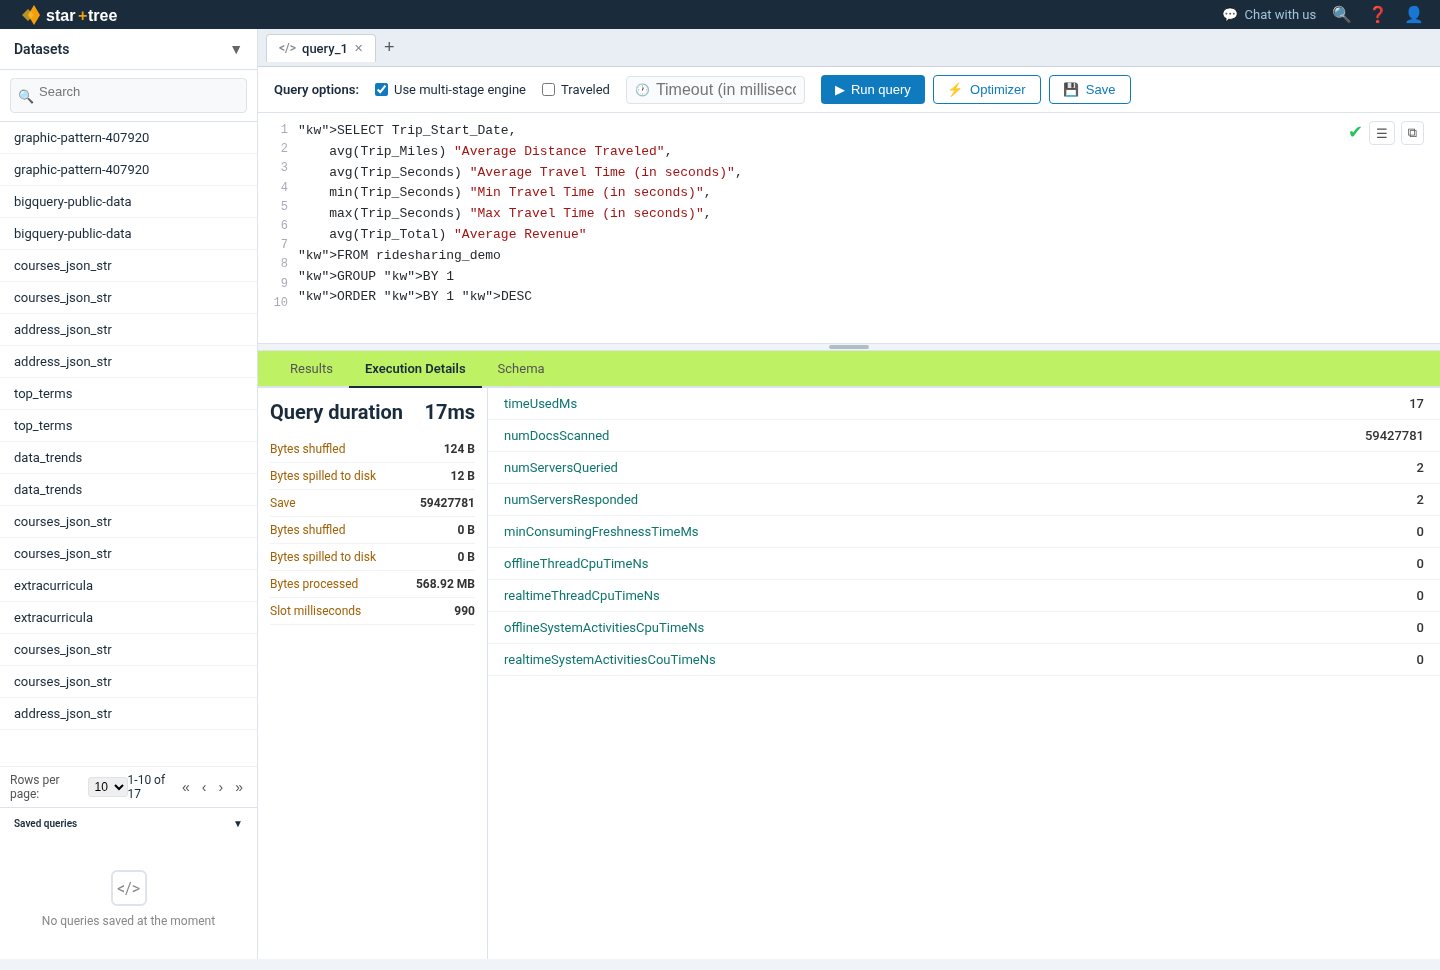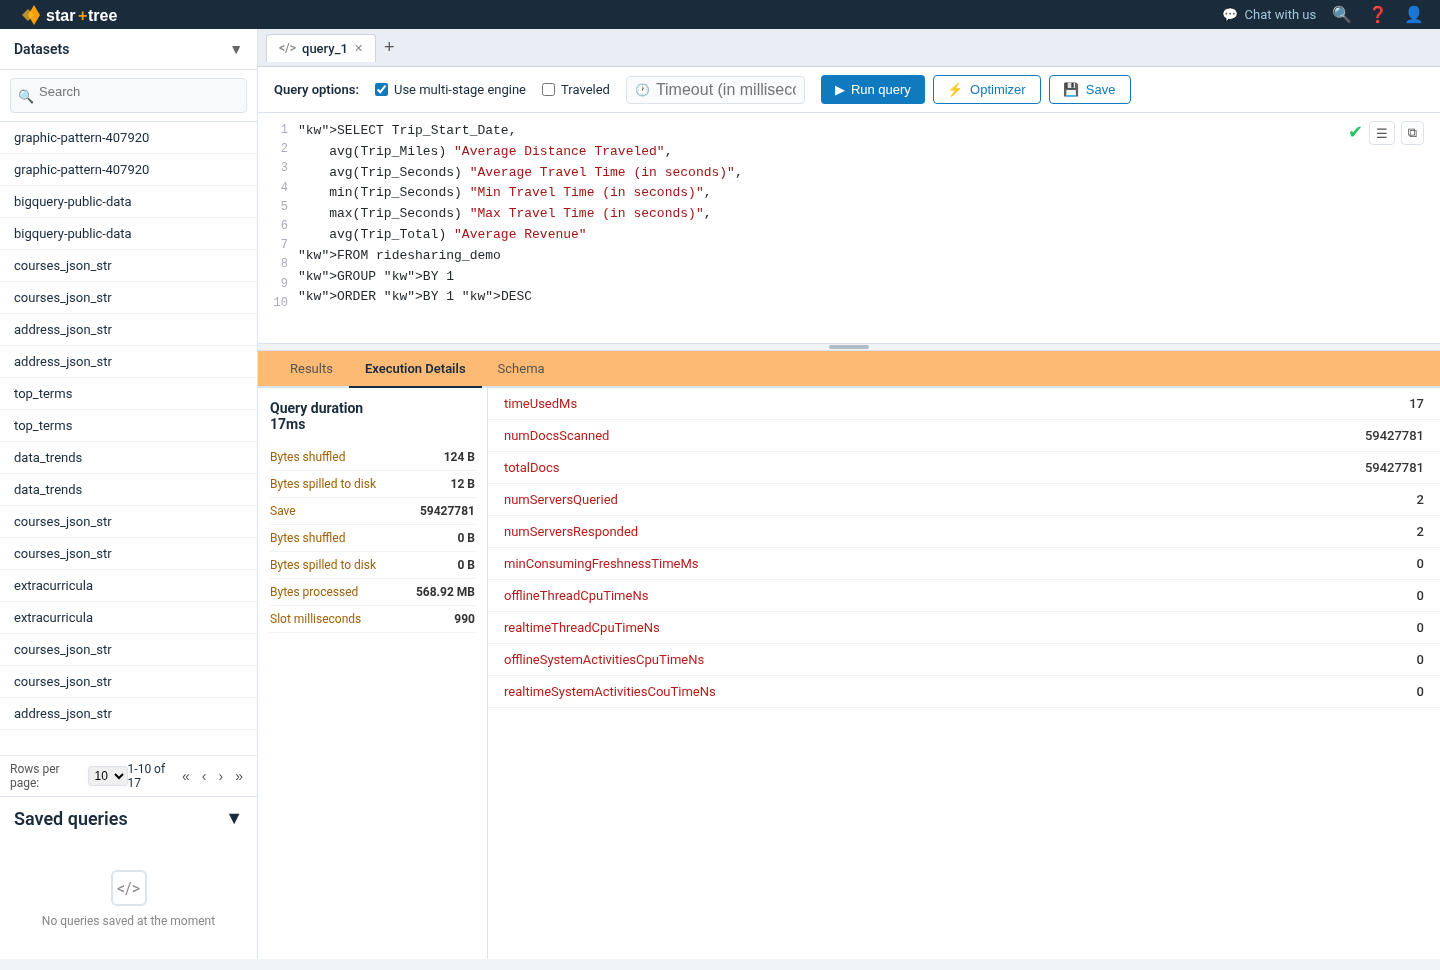--- a/index.html
+++ b/index.html
@@ -24,21 +24,21 @@
     .sidebar-header { display: flex; align-items: center; justify-content: space-between; padding: 12px 14px; font-weight: 600; font-size: 14px; border-bottom: 1px solid #dde3ea; }
     .sidebar-header-arrow { color: #666; cursor: pointer; }
     .sidebar-search { padding: 8px 10px; border-bottom: 1px solid #dde3ea; }
     .sidebar-search-input { width: 100%; border: 1px solid #dde3ea; border-radius: 4px; padding: 5px 10px 13px 28px; font-size: 13px; color: #555; background: #f7f9fb; outline: none; }
     .sidebar-search-wrapper { position: relative; }
     .sidebar-search-icon { position: absolute; left: 8px; top: 50%; transform: translateY(-50%); color: #888; font-size: 13px; }
     .sidebar-list { flex: 1; overflow-y: auto; }
     .sidebar-item { padding: 8px 14px; border-bottom: 1px solid #f0f3f6; cursor: pointer; font-size: 13px; color: #1a2b3c; }
 
     .sidebar-footer { border-top: 1px solid #dde3ea; }
-    .saved-queries-header { display: flex; align-items: center; justify-content: space-between; padding: 10px 14px; font-weight: 600; font-size: 18px; }
+    .saved-queries-header { display: flex; align-items: center; justify-content: space-between; padding: 10px 14px; font-weight: 600; font-size: 10px; }
     .saved-queries-body { padding: 14px; display: flex; flex-direction: column; align-items: center; justify-content: center; min-height: 120px; }
     .saved-queries-icon { width: 36px; height: 36px; border: 2px solid #dde3ea; border-radius: 6px; display: flex; align-items: center; justify-content: center; color: #888; font-size: 16px; margin-bottom: 8px; }
     .saved-queries-text { color: #888; font-size: 12px; text-align: center; }
 
     .pagination { display: flex; align-items: center; justify-content: space-between; padding: 6px 10px; border-top: 1px solid #eee; font-size: 12px; }
     .pagination-controls { display: flex; align-items: center; gap: 4px; }
     .pagination-btn { border: none; background: none; cursor: pointer; color: #555; padding: 2px 4px; font-size: 14px; }
     .pagination-btn:disabled { color: #ccc; cursor: default; }
     .rows-per-page { display: flex; align-items: center; gap: 4px; font-size: 12px; color: #555; }
     .rows-select { border: 1px solid #dde3ea; border-radius: 3px; padding: 1px 2px; font-size: 12px; }
@@ -75,35 +75,35 @@
     .code-toolbar { position: absolute; top: 8px; right: 16px; display: flex; gap: 6px; }
     .code-toolbar-btn { background: none; border: 1px solid #dde3ea; border-radius: 4px; padding: 3px 6px; cursor: pointer; color: #555; font-size: 13px; }
     .check-icon { color: #22c55e; font-size: 18px; }
 
     
     .resize-handle { height: 8px; background: #f0f4f8; border-top: 1px solid #dde3ea; border-bottom: 1px solid #dde3ea; cursor: row-resize; display: flex; align-items: center; justify-content: center; }
     .resize-pill { width: 40px; height: 4px; background: #b0bec5; border-radius: 2px; }
 
     
     .results-area { flex: 1; overflow: hidden; display: flex; flex-direction: column; background: #fff; }
-    .results-tabs { display: flex; border-bottom: 2px solid #dde3ea; padding: 0 16px; background: #fdba74; }
+    .results-tabs { display: flex; border-bottom: 2px solid #dde3ea; padding: 0 16px; background: #bef264; }
     .results-tab { padding: 10px 16px; font-size: 13px; cursor: pointer; color: #555; border-bottom: 2px solid transparent; margin-bottom: -2px; }
     .results-tab.active { color: #1a2b3c; font-weight: 600; border-bottom-color: #1a2b3c; }
 
     
     .execution-details { display: flex; flex: 1; overflow: hidden; }
     .exec-left { width: 230px; border-right: 1px solid #dde3ea; padding: 12px; flex-shrink: 0; }
-    .exec-duration { font-weight: 700; font-size: 14px; display: flex; justify-content: space-between; align-items: flex-start; margin-bottom: 12px; flex-direction: column; }
+    .exec-duration { font-weight: 700; font-size: 20px; display: flex; justify-content: space-between; align-items: center; margin-bottom: 12px; }
     .exec-row { display: flex; justify-content: space-between; padding: 6px 0; border-bottom: 1px solid #f0f3f6; font-size: 12px; color: #555; }
     .exec-row-label { color: #a16207; }
     .exec-row-value { color: #333; font-weight: 700; }
     .exec-right { flex: 1; overflow-y: auto; }
     .metrics-table { width: 100%; border-collapse: collapse; }
     .metrics-table td { padding: 8px 16px; border-bottom: 1px solid #f0f3f6; font-size: 13px; }
-    .metrics-table td:first-child { color: #b91c1c; margin-top: 12px; }
+    .metrics-table td:first-child { color: #0f766e; margin-top: 12px; }
     .metrics-table td:last-child { color: #333; font-weight: 500; text-align: right; }
     .str { color: #a31515; }
   </style>
 </head>
 <body>
 
 <div class="topnav">
   <div class="topnav-logo">
     <svg viewBox="0 0 120 28" fill="none" xmlns="http://www.w3.org/2000/svg">
       <polygon points="18,4 24,14 18,24 12,14" fill="#f59e0b"></polygon>
@@ -310,24 +310,20 @@
             <tbody id="metrics-tbody">
                 <tr>
                   <td>timeUsedMs</td>
                   <td>17</td>
                 </tr>
                 <tr>
                   <td>numDocsScanned</td>
                   <td>59427781</td>
                 </tr>
                 <tr>
-                  <td>totalDocs</td>
-                  <td>59427781</td>
-                </tr>
-                <tr>
                   <td>numServersQueried</td>
                   <td>2</td>
                 </tr>
                 <tr>
                   <td>numServersResponded</td>
                   <td>2</td>
                 </tr>
                 <tr>
                   <td>minConsumingFreshnessTimeMs</td>
                   <td>0</td>

